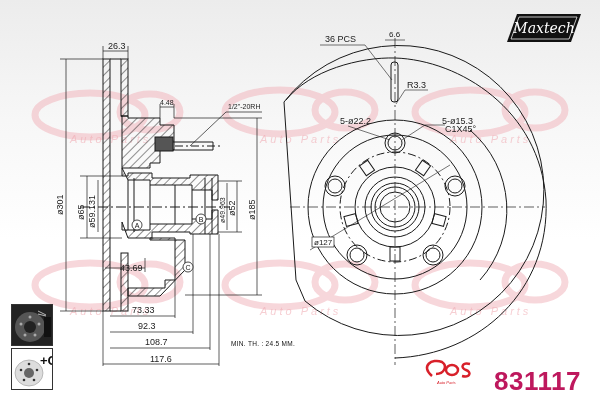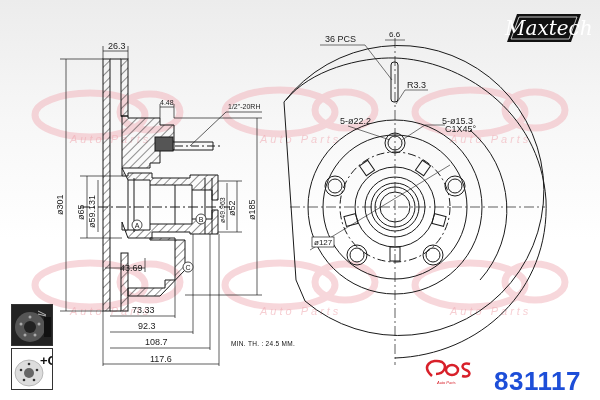--- a/index.html
+++ b/index.html
@@ -2,24 +2,24 @@
 <html><head>
 <meta charset="utf-8">
 <style>
   html,body{margin:0;padding:0;}
   body{width:600px;height:400px;overflow:hidden;background:linear-gradient(#ececec 0%,#f7f7f7 30%,#ffffff 60%);font-family:"Liberation Sans",sans-serif;position:relative;}
   .stage{position:absolute;left:0;top:0;width:600px;height:400px;}
   svg text{font-family:"Liberation Sans",sans-serif;}
   .dim{font-size:9px;fill:#222;}
   .dimv{font-size:9px;fill:#222;}
   .wm{font-size:11px;fill:#f0a8b0;font-style:italic;opacity:.55;letter-spacing:3px;}
-  .part{position:absolute;left:494px;top:366px;font-size:26px;font-weight:bold;color:#1d4ed8;letter-spacing:0.5px;}
+  .part{position:absolute;left:494px;top:366px;font-size:26px;font-weight:bold;color:#be185d;letter-spacing:0.5px;}
   .minth{position:absolute;left:231px;top:340px;font-size:6.5px;color:#111;letter-spacing:0.3px;}
   .logo{position:absolute;left:505px;top:12px;width:78px;height:32px;}
-  .logo-text{position:absolute;left:0;top:0;width:78px;height:32px;line-height:32px;text-align:center;color:#fff;font-family:"DejaVu Serif",serif;font-style:italic;font-size:20px;}
+  .logo-text{position:absolute;left:0;top:0;width:78px;height:32px;line-height:32px;text-align:center;color:#fff;font-family:"DejaVu Serif",serif;font-style:italic;font-size:14px;}
   .icon-box{position:absolute;width:40px;height:40px;border:1px solid #333;background:#fff;overflow:hidden;}
 </style>
 </head>
 <body>
 
 <div class="stage">
 <svg width="600" height="400" viewBox="0 0 600 400" xmlns="http://www.w3.org/2000/svg">
   <defs>
     <pattern id="hatch" width="6" height="6" patternUnits="userSpaceOnUse" patternTransform="rotate(45)">
       <line x1="0" y1="0" x2="0" y2="6" stroke="#222" stroke-width="1"></line>

